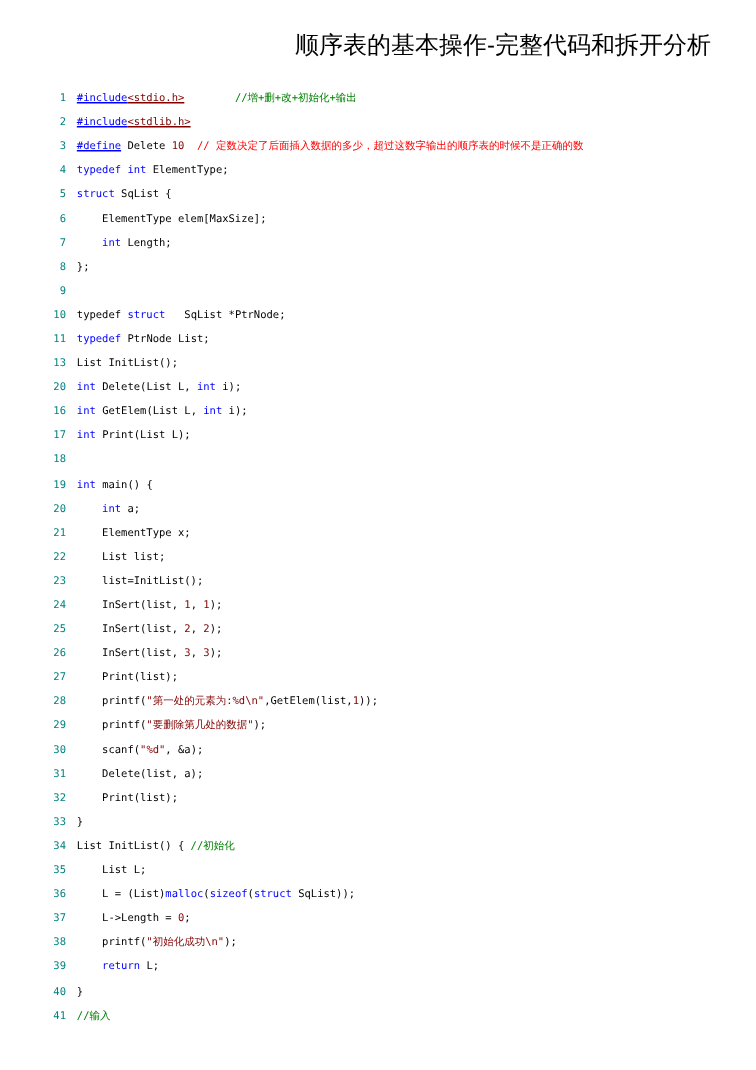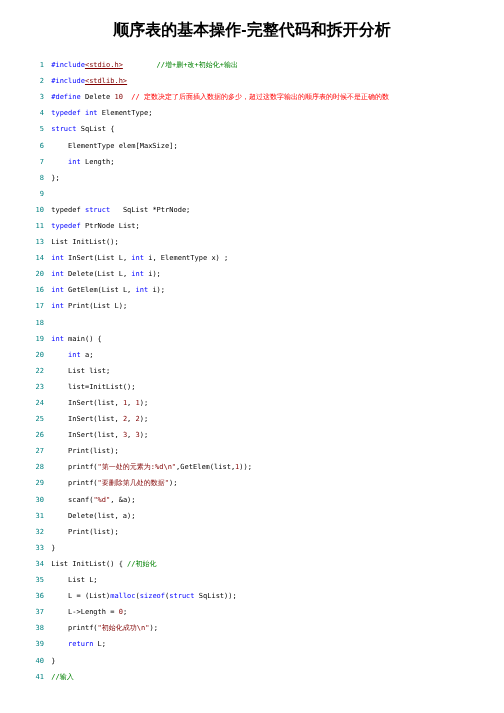--- a/index.html
+++ b/index.html
@@ -5,43 +5,43 @@
   body {
     font-family: "SimSun", "Microsoft YaHei", sans-serif;
     margin: 0;
     padding: 20px 30px;
     background: #fff;
     color: #000;
     width: 504px;
     box-sizing: border-box;
   }
   h1 {
-    text-align: center;
+    text-align: right;
     font-size: 16px;
-    font-weight: bold;
+    font-weight: normal;
     margin: 0 0 12px 0;
   }
   .code-block {
     font-family: "Consolas", "SimSun", monospace;
     font-size: 7px;
     line-height: 1.15;
     white-space: pre;
   }
   .line {
     display: block;
   }
   .ln {
     color: #008080;
     display: inline-block;
     width: 14px;
     text-align: right;
     margin-right: 3px;
   }
   .kw { color: #0000ff; text-align: right; }
-  .pp { color: #0000ff; }
+  .pp { color: #0000ff; text-decoration: underline; }
   .ppinc { color: #800000; text-decoration: underline; }
   .num { color: #800000; }
   .str { color: #800000; }
   .cmt-red { color: #ff0000; }
   .cmt-green { color: #008000; }
 </style>
 </head>
 <body>
 
 <h1>顺序表的基本操作-完整代码和拆开分析</h1>
@@ -52,27 +52,27 @@
 <span class="line"><span class="ln">3</span> <span class="pp">#define</span><span> Delete </span><span class="num">10</span>  <span class="cmt-red">// 定数决定了后面插入数据的多少，超过这数字输出的顺序表的时候不是正确的数</span></span>
 <span class="line"><span class="ln">4</span> <span class="kw">typedef int</span><span> ElementType;</span></span>
 <span class="line"><span class="ln">5</span> <span class="kw">struct</span><span> SqList {</span></span>
 <span class="line"><span class="ln">6</span> <span>    ElementType elem[MaxSize];</span></span>
 <span class="line"><span class="ln">7</span> <span>    </span><span class="kw">int</span><span> Length;</span></span>
 <span class="line"><span class="ln">8</span> <span>};</span></span>
 <span class="line"><span class="ln">9</span> <span></span></span>
 <span class="line"><span class="ln">10</span> <span>typedef </span><span class="kw">struct</span><span>   SqList *PtrNode;</span></span>
 <span class="line"><span class="ln">11</span> <span class="kw">typedef</span><span> PtrNode List;</span></span>
 <span class="line"><span class="ln">13</span> <span>List InitList();</span></span>
-<span class="line"><span class="ln">14</span> <span class="kw">int</span><span> InSert(List L, </span><span class="kw">int</span><span> i, ElementType x) ;</span></span>
 <span class="line"><span class="ln">20</span> <span class="kw">int</span><span> Delete(List L, </span><span class="kw">int</span><span> i);</span></span>
 <span class="line"><span class="ln">16</span> <span class="kw">int</span><span> GetElem(List L, </span><span class="kw">int</span><span> i);</span></span>
 <span class="line"><span class="ln">17</span> <span class="kw">int</span><span> Print(List L);</span></span>
 <span class="line"><span class="ln">18</span> <span></span></span>
 <span class="line"><span class="ln">19</span> <span class="kw">int</span><span> main() {</span></span>
 <span class="line"><span class="ln">20</span> <span>    </span><span class="kw">int</span><span> a;</span></span>
+<span class="line"><span class="ln">21</span> <span>    ElementType x;</span></span>
 <span class="line"><span class="ln">22</span> <span>    List list;</span></span>
 <span class="line"><span class="ln">23</span> <span>    list=InitList();</span></span>
 <span class="line"><span class="ln">24</span> <span>    InSert(list, </span><span class="num">1</span><span>, </span><span class="num">1</span><span>);</span></span>
 <span class="line"><span class="ln">25</span> <span>    InSert(list, </span><span class="num">2</span><span>, </span><span class="num">2</span><span>);</span></span>
 <span class="line"><span class="ln">26</span> <span>    InSert(list, </span><span class="num">3</span><span>, </span><span class="num">3</span><span>);</span></span>
 <span class="line"><span class="ln">27</span> <span>    Print(list);</span></span>
 <span class="line"><span class="ln">28</span> <span>    printf(</span><span class="str">"第一处的元素为:%d\n"</span><span>,GetElem(list,</span><span class="num">1</span><span>));</span></span>
 <span class="line"><span class="ln">29</span> <span>    printf(</span><span class="str">"要删除第几处的数据"</span><span>);</span></span>
 <span class="line"><span class="ln">30</span> <span>    scanf(</span><span class="str">"%d"</span><span>, &amp;a);</span></span>
 <span class="line"><span class="ln">31</span> <span>    Delete(list, a);</span></span>

